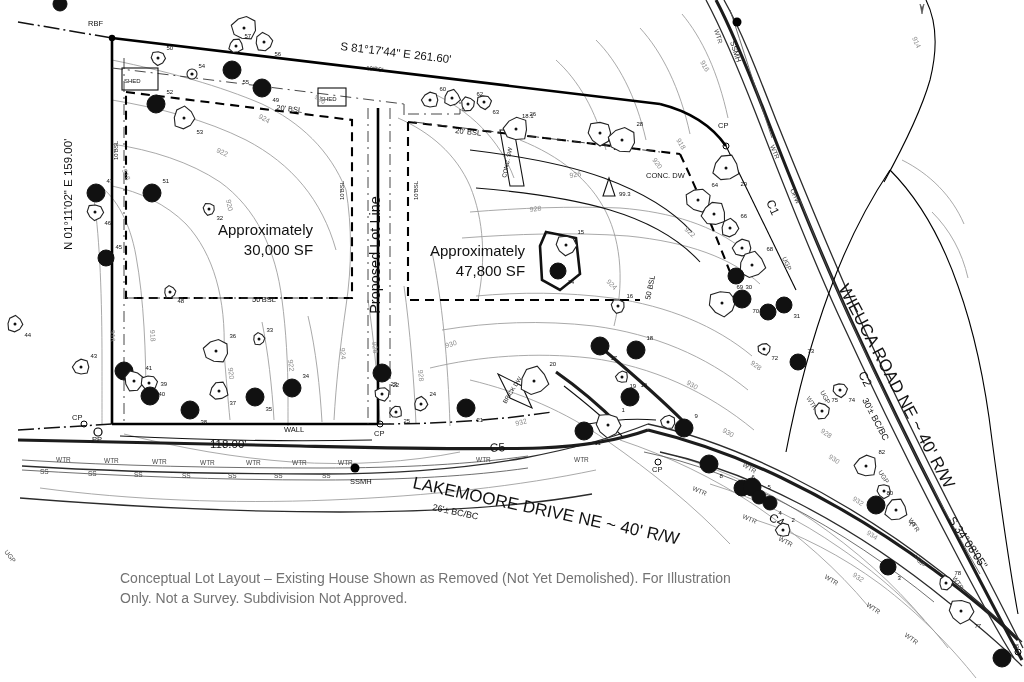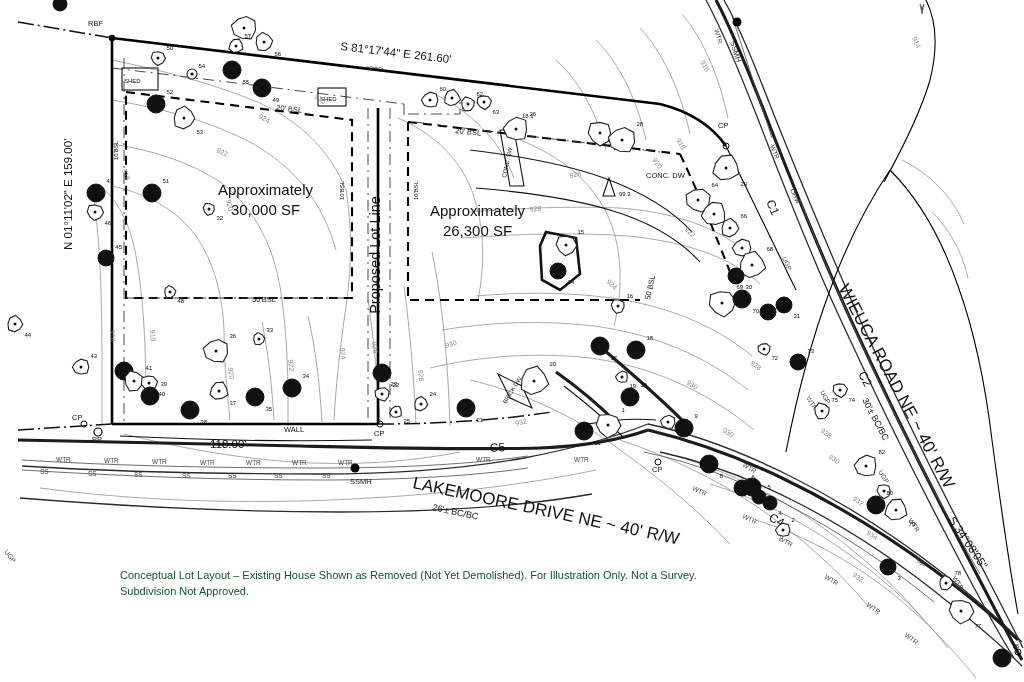--- a/index.html
+++ b/index.html
@@ -2,22 +2,22 @@
 <html><head>
 <meta charset="utf-8">
 <title>Conceptual Lot Layout Plat</title>
 <style>
   html,body{margin:0;padding:0;background:#ffffff;}
   body{width:1024px;height:682px;overflow:hidden;
        font-family:"Liberation Sans","DejaVu Sans",sans-serif;color:#111;}
   #plat{position:relative;width:1024px;height:682px;background:#fff;}
   #plat svg{position:absolute;top:0;left:0;}
   .capt{position:absolute;left:120px;top:568px;width:620px;
-        font-size:11px;line-height:1.45;color:#14532d;font-family:"Liberation Sans",sans-serif;}
-  .lotlbl{position:absolute;font-size:15px;color:#111;line-height:1.35;text-align:center;}
+        font-size:14px;line-height:1.45;color:#737373;font-family:"Liberation Sans",sans-serif;}
+  .lotlbl{position:absolute;font-size:15px;color:#111;line-height:1.35;text-align:right;margin-top:40px;}
   #lbl-18000{left:218px;top:180px;}
   #lbl-26300{left:430px;top:201px;}
 </style>
 </head>
 <body>
 
 <div id="plat">
 
   <svg width="1024" height="682" viewBox="0 0 1024 682">
     <defs>
@@ -697,18 +697,18 @@
       </g>
   </svg>
 
   <div class="lotlbl" id="lbl-18000">
     <div>Approximately</div>
     <div>30,000 SF</div>
   </div>
 
   <div class="lotlbl" id="lbl-26300">
     <div>Approximately</div>
-    <div>26,300 SF</div>
+    <div>47,800 SF</div>
   </div>
 
   <div class="capt">Conceptual Lot Layout – Existing House Shown as Removed (Not Yet Demolished). For Illustration Only. Not a Survey. Subdivision Not Approved.</div>
 
 </div>
 
 </body></html>

